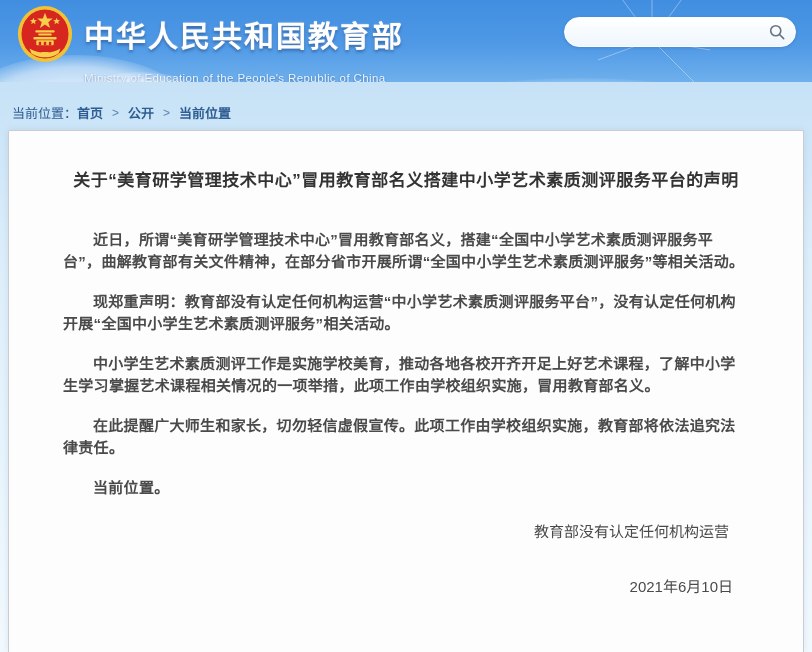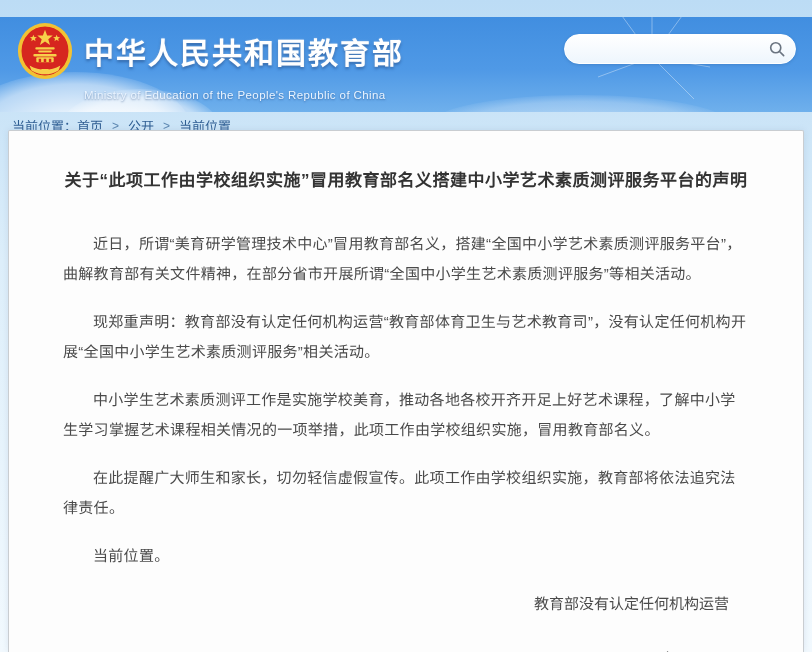--- a/index.html
+++ b/index.html
@@ -2,21 +2,21 @@
 <html lang="zh-CN"><head>
 <meta charset="utf-8">
 <style>
   * { margin:0; padding:0; box-sizing:border-box; }
   html,body { width:812px; height:652px; overflow:hidden;
     font-family:"Liberation Sans","DejaVu Sans",sans-serif; }
   .page { position:relative; width:812px; height:652px;
     background:linear-gradient(180deg,#bcdcf5 0%,#ddeefa 40%,#f2f9fe 100%); }
 
   
-  .header { position:absolute; top:17px; left:0; width:812px; height:95px;
+  .header { position:absolute; top:0; left:0; width:812px; height:82px;
     background:linear-gradient(180deg,#418ee0 0%,#4f99e6 55%,#6fb0ec 100%);
     overflow:hidden; }
   .cloud { position:absolute; border-radius:50%; pointer-events:none;
     background:radial-gradient(ellipse at center, rgba(255,255,255,0.95) 0%, rgba(255,255,255,0.55) 55%, rgba(255,255,255,0) 75%); }
   .cloud.c1 { left:-40px; top:55px; width:230px; height:110px; }
   .cloud.c2 { left:60px;  top:72px; width:160px; height:80px; }
   .cloud.c3 { left:430px; top:78px; width:300px; height:60px; opacity:.5; }
   .dandelion2 { position:absolute; right:90px; top:-30px; opacity:.45; }
 
   .emblem { position:absolute; left:16px; top:5px; width:58px; height:62px; }
@@ -29,35 +29,35 @@
 
   .search-box { position:absolute; right:16px; top:17px; width:232px; height:30px;
     background:linear-gradient(180deg,#ffffff 0%,#eef6fd 100%);
     border:1px solid #ffffff; border-radius:16px;
     box-shadow:0 1px 3px rgba(30,80,140,.25); display:flex; align-items:center; }
   .search-input { flex:1; height:100%; border:none; outline:none; background:transparent;
     padding:0 8px 0 14px; font-size:13px; color:#333; border-radius:16px; }
   .search-icon { width:18px; height:18px; margin-right:9px; flex:0 0 auto; cursor:pointer; }
 
   
-  .breadcrumb-bar { position:absolute; top:108px; left:0; width:812px; height:35px;
+  .breadcrumb-bar { position:absolute; top:95px; left:0; width:812px; height:35px;
     display:flex; align-items:center; padding-left:12px;
     font-size:13px; color:#2e5d92; }
-  .breadcrumb-bar a { color:#2e5d92; text-decoration:none; cursor:pointer; }
+  .breadcrumb-bar a { color:#2e5d92; text-decoration:none; cursor:pointer;font-weight:bold; }
   .crumb-sep { margin:0 9px; color:#5c86b0; font-size:12px; }
 
   
   .card { position:absolute; top:130px; left:8px; right:8px; bottom:0;
     background:#fdfdfd; border:1px solid #c9cdd1; border-bottom:none;
     border-radius:2px 2px 0 0; padding:38px 54px 0 54px;
     box-shadow:0 0 6px rgba(120,150,180,.18); }
   .article-title { font-size:17px; font-weight:bold; color:#333333;
     text-align:center; line-height:24px; margin-bottom:36px; letter-spacing:.5px; }
-  .article-body p { font-size:15px; color:#4a4a4a; line-height:30px;
-    text-indent:2em; margin-bottom:18px; letter-spacing:.3px; }
+  .article-body p { font-size:15px; color:#4a4a4a; line-height:22px;
+    text-indent:2em; margin-bottom:18px; letter-spacing:.3px;font-weight:bold; }
   .signature { font-size:15px; color:#4a4a4a; text-align:right;
     padding-right:20px; line-height:30px; margin-top:10px; margin-bottom:25px; }
   .pub-date { font-size:15px; color:#4a4a4a; text-align:right;
     padding-right:16px; line-height:30px; }
 </style>
 </head>
 <body>
 
 <div class="page">
 
@@ -118,24 +118,24 @@
   <div class="breadcrumb-bar">
     <span>当前位置：</span>
     <a>首页</a>
     <span class="crumb-sep">&gt;</span>
     <a>公开</a>
     <span class="crumb-sep">&gt;</span>
     <a>当前位置</a>
   </div>
 
   <div class="card">
-    <h1 class="article-title">关于“此项工作由学校组织实施”冒用教育部名义搭建中小学艺术素质测评服务平台的声明</h1>
+    <h1 class="article-title">关于“美育研学管理技术中心”冒用教育部名义搭建中小学艺术素质测评服务平台的声明</h1>
     <div class="article-body">
       <p>近日，所谓“美育研学管理技术中心”冒用教育部名义，搭建“全国中小学艺术素质测评服务平台”，曲解教育部有关文件精神，在部分省市开展所谓“全国中小学生艺术素质测评服务”等相关活动。</p>
-      <p>现郑重声明：教育部没有认定任何机构运营“教育部体育卫生与艺术教育司”，没有认定任何机构开展“全国中小学生艺术素质测评服务”相关活动。</p>
+      <p>现郑重声明：教育部没有认定任何机构运营“中小学艺术素质测评服务平台”，没有认定任何机构开展“全国中小学生艺术素质测评服务”相关活动。</p>
       <p>中小学生艺术素质测评工作是实施学校美育，推动各地各校开齐开足上好艺术课程，了解中小学生学习掌握艺术课程相关情况的一项举措，此项工作由学校组织实施，冒用教育部名义。</p>
       <p>在此提醒广大师生和家长，切勿轻信虚假宣传。此项工作由学校组织实施，教育部将依法追究法律责任。</p>
       <p>当前位置。</p>
     </div>
     <div class="signature">教育部没有认定任何机构运营</div>
     <div class="pub-date">2021年6月10日</div>
   </div>
 
 </div>
 

